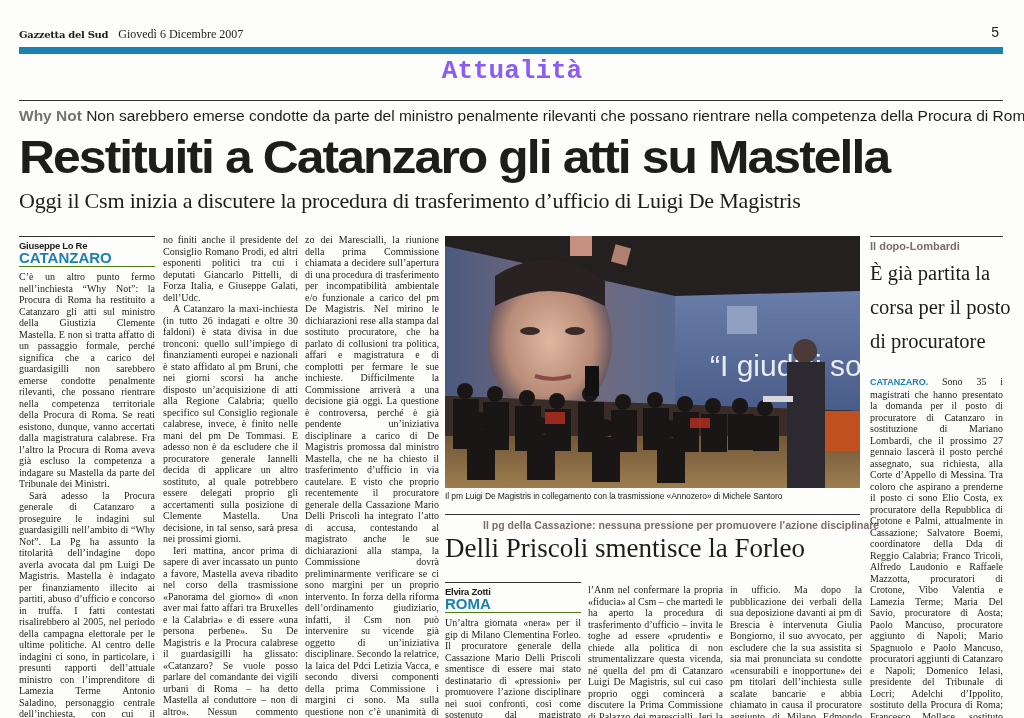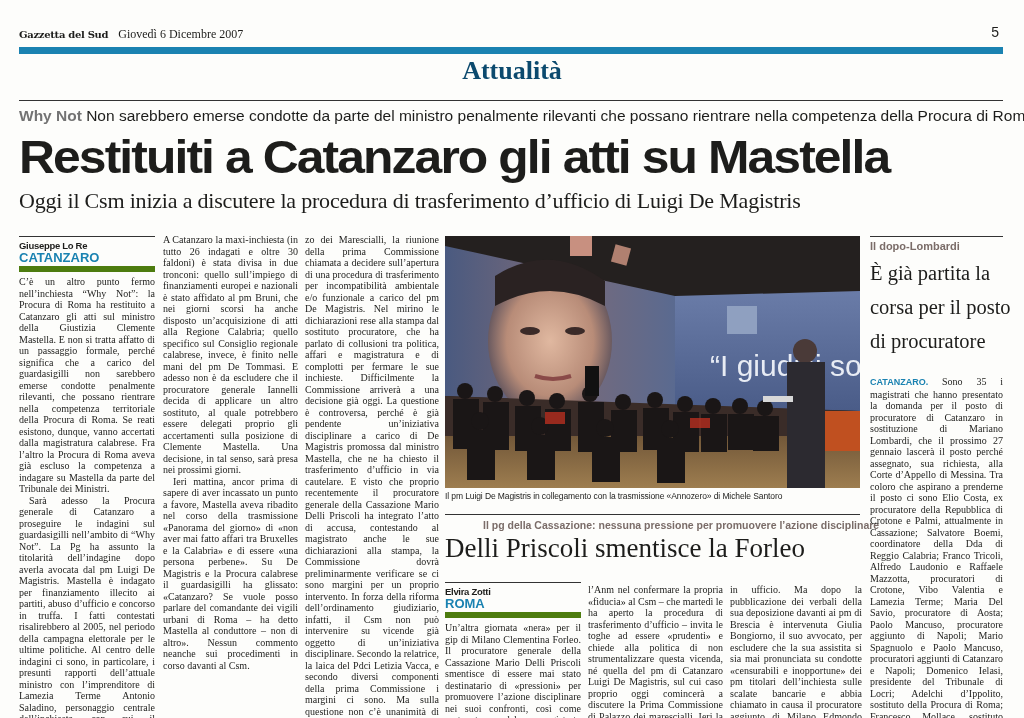--- a/index.html
+++ b/index.html
@@ -4,34 +4,34 @@
 <style>
   * { box-sizing: border-box; margin: 0; padding: 0; }
   html, body { width: 1024px; height: 718px; background: #fdfdfb; overflow: hidden; }
   body { position: relative; font-family: "Liberation Serif", serif; color: #1d1d1b; }
 
   .masthead { position: absolute; left: 19px; top: 24px; width: 984px; height: 18px; }
   .masthead .paper { font-family: "DejaVu Serif", serif; font-size: 10px; font-weight: bold; letter-spacing: -0.3px; }
   .masthead .date { font-family: "Liberation Serif", serif; font-size: 12px; margin-left: 6px; }
   .masthead .pageno { position: absolute; right: 4px; top: 0; font-family: "Liberation Sans", sans-serif; font-size: 14px; }
   .blue-rule { position: absolute; left: 19px; top: 47px; width: 984px; height: 7px; background: #1a82b1; }
-  .section { position: absolute; left: 0; top: 56px; width: 1024px; text-align: center; font-family: Liberation Serif, serif; font-weight: bold; font-size: 26px; color: #0c4a6e; }
+  .section { position: absolute; left: 0; top: 56px; width: 1024px; text-align: center; font-family: Liberation Mono, monospace; font-weight: bold; font-size: 26px; color: #8b5cf6; }
   .thin-rule { position: absolute; left: 19px; top: 100px; width: 984px; height: 1px; background: #333; }
 
   .kicker { position: absolute; left: 19px; top: 107px; width: 990px; font-family: "Liberation Sans", sans-serif; font-size: 15.5px; white-space: nowrap; }
   .kicker .tag { color: #737373; font-weight: bold; }
   .headline { position: absolute; left: 19px; top: 129px; width: 990px; font-family: "Liberation Sans", sans-serif; font-weight: bold; font-size: 47px; letter-spacing: -1.8px; transform: scaleX(1.06); transform-origin: left; white-space: nowrap; line-height: 56px; }
   .subhead { position: absolute; left: 19px; top: 188px; width: 990px; font-family: "Liberation Serif", serif; font-size: 22px; letter-spacing: -0.2px; white-space: nowrap; }
 
   .col { position: absolute; font-size: 10px; line-height: 11.5px; text-align: justify; hyphens: auto; }
   .col p { text-indent: 0; }
   .col p + p { text-indent: 10px; }
   .byline-rule { height: 1px; background: #333; margin-bottom: 3px; }
   .byline-name { font-family: "Liberation Sans", sans-serif; font-weight: bold; font-size: 9.5px; letter-spacing: -0.3px; }
-  .byline-loc { font-family: "Liberation Sans", sans-serif; font-weight: bold; font-size: 13px; color: #1a82b1; margin-bottom: 4px; padding-bottom: 3px; border-bottom: 6px solid #4d7c0f; }
+  .byline-loc { font-family: "Liberation Sans", sans-serif; font-weight: bold; font-size: 15px; color: #1a82b1; margin-bottom: 4px; padding-bottom: 3px; border-bottom: 1px solid #4d7c0f; }
 
   .photo { position: absolute; left: 445px; top: 236px; width: 415px; height: 252px; overflow: hidden; background: #2e2a2a; }
   .caption { position: absolute; left: 445px; top: 491px; width: 415px; font-family: "Liberation Sans", sans-serif; font-size: 8.5px; letter-spacing: -0.1px; white-space: nowrap; }
 
   .rule2 { position: absolute; left: 445px; top: 514px; width: 415px; height: 1px; background: #333; }
   .kicker2 { position: absolute; left: 445px; top: 519px; width: 420px; font-family: "Liberation Sans", sans-serif; font-weight: bold; font-size: 10.5px; color: #7a6c68; white-space: nowrap; padding-left: 38px; }
   .head2 { position: absolute; left: 445px; top: 533px; width: 420px; font-family: "Liberation Serif", serif; font-size: 27px; white-space: nowrap; }
 
   .side-rule { position: absolute; left: 870px; top: 236px; width: 133px; height: 1px; background: #333; }
   .side-kicker { position: absolute; left: 870px; top: 240px; font-family: "Liberation Sans", sans-serif; font-weight: bold; font-size: 11px; color: #7a6c68; }
@@ -60,20 +60,21 @@
 <div class="col" style="left:19px; top:236px; width:136px;">
   <div class="byline-rule"></div>
   <div class="byline-name">Giuseppe Lo Re</div>
   <div class="byline-loc">CATANZARO</div>
   <p>C’è un altro punto fermo nell’inchiesta “Why Not”: la Procura di Roma ha restituito a Catanzaro gli atti sul ministro della Giustizia Clemente Mastella. E non si tratta affatto di un passaggio formale, perché significa che a carico del guardasigilli non sarebbero emerse condotte penalmente rilevanti, che possano rientrare nella competenza territoriale della Procura di Roma. Se reati esistono, dunque, vanno accertati dalla magistratura calabrese. Fra l’altro la Procura di Roma aveva già escluso la competenza a indagare su Mastella da parte del Tribunale dei Ministri.</p>
   <p>Sarà adesso la Procura generale di Catanzaro a proseguire le indagini sul guardasigilli nell’ambito di “Why Not”. La Pg ha assunto la titolarità dell’indagine dopo averla avocata dal pm Luigi De Magistris. Mastella è indagato per finanziamento illecito ai partiti, abuso d’ufficio e concorso in truffa. I fatti contestati risalirebbero al 2005, nel periodo della campagna elettorale per le ultime politiche. Al centro delle indagini ci sono, in particolare, i presunti rapporti dell’attuale ministro con l’imprenditore di Lamezia Terme Antonio Saladino, personaggio centrale dell’inchiesta, con cui il segretario dell’Udeur avrebbe avuto una serie di colloqui telefonici ai quali si fa riferimento tra le pagine del fascicolo processuale.</p>
 
 </div>
 
 <div class="col" style="left:163px; top:234px; width:135px;">
+  <p>no finiti anche il presidente del Consiglio Romano Prodi, ed altri esponenti politici tra cui i deputati Giancarlo Pittelli, di Forza Italia, e Giuseppe Galati, dell’Udc.</p>
   <p>A Catanzaro la maxi-inchiesta (in tutto 26 indagati e oltre 30 faldoni) è stata divisa in due tronconi: quello sull’impiego di finanziamenti europei e nazionali è stato affidato al pm Bruni, che nei giorni scorsi ha anche disposto un’acquisizione di atti alla Regione Calabria; quello specifico sul Consiglio regionale calabrese, invece, è finito nelle mani del pm De Tommasi. E adesso non è da escludere che il procuratore generale Iannelli decida di applicare un altro sostituto, al quale potrebbero essere delegati proprio gli accertamenti sulla posizione di Clemente Mastella. Una decisione, in tal senso, sarà presa nei prossimi giorni.</p>
   <p>Ieri mattina, ancor prima di sapere di aver incassato un punto a favore, Mastella aveva ribadito nel corso della trasmissione «Panorama del giorno» di «non aver mai fatto affari tra Bruxelles e la Calabria» e di essere «una persona perbene». Su De Magistris e la Procura calabrese il guardasigilli ha glissato: «Catanzaro? Se vuole posso parlare del comandante dei vigili urbani di Roma – ha detto Mastella al conduttore – non di altro». Nessun commento neanche sui procedimenti in corso davanti al Csm.</p>
 
 </div>
 
 <div class="col" style="left:305px; top:234px; width:134px;">
   <p>zo dei Marescialli, la riunione della prima Commissione chiamata a decidere sull’apertura di una procedura di trasferimento per incompatibilità ambientale e/o funzionale a carico del pm De Magistris. Nel mirino le dichiarazioni rese alla stampa dal sostituto procuratore, che ha parlato di collusioni tra politica, affari e magistratura e di complotti per fermare le sue inchieste. Difficilmente la Commissione arriverà a una decisione già oggi. La questione è controversa, perché è già pendente un’iniziativa disciplinare a carico di De Magistris promossa dal ministro Mastella, che ne ha chiesto il trasferimento d’ufficio in via cautelare. E visto che proprio recentemente il procuratore generale della Cassazione Mario Delli Priscoli ha integrato l’atto di accusa, contestando al magistrato anche le sue dichiarazioni alla stampa, la Commissione dovrà preliminarmente verificare se ci sono margini per un proprio intervento. In forza della riforma dell’ordinamento giudiziario, infatti, il Csm non può intervenire su vicende già oggetto di un’iniziativa disciplinare. Secondo la relatrice, la laica del Pdci Letizia Vacca, e secondo diversi componenti della prima Commissione i margini ci sono. Ma sulla questione non c’è unanimità di vedute. E già si preannunciano polemiche.</p>
 
 </div>
 

